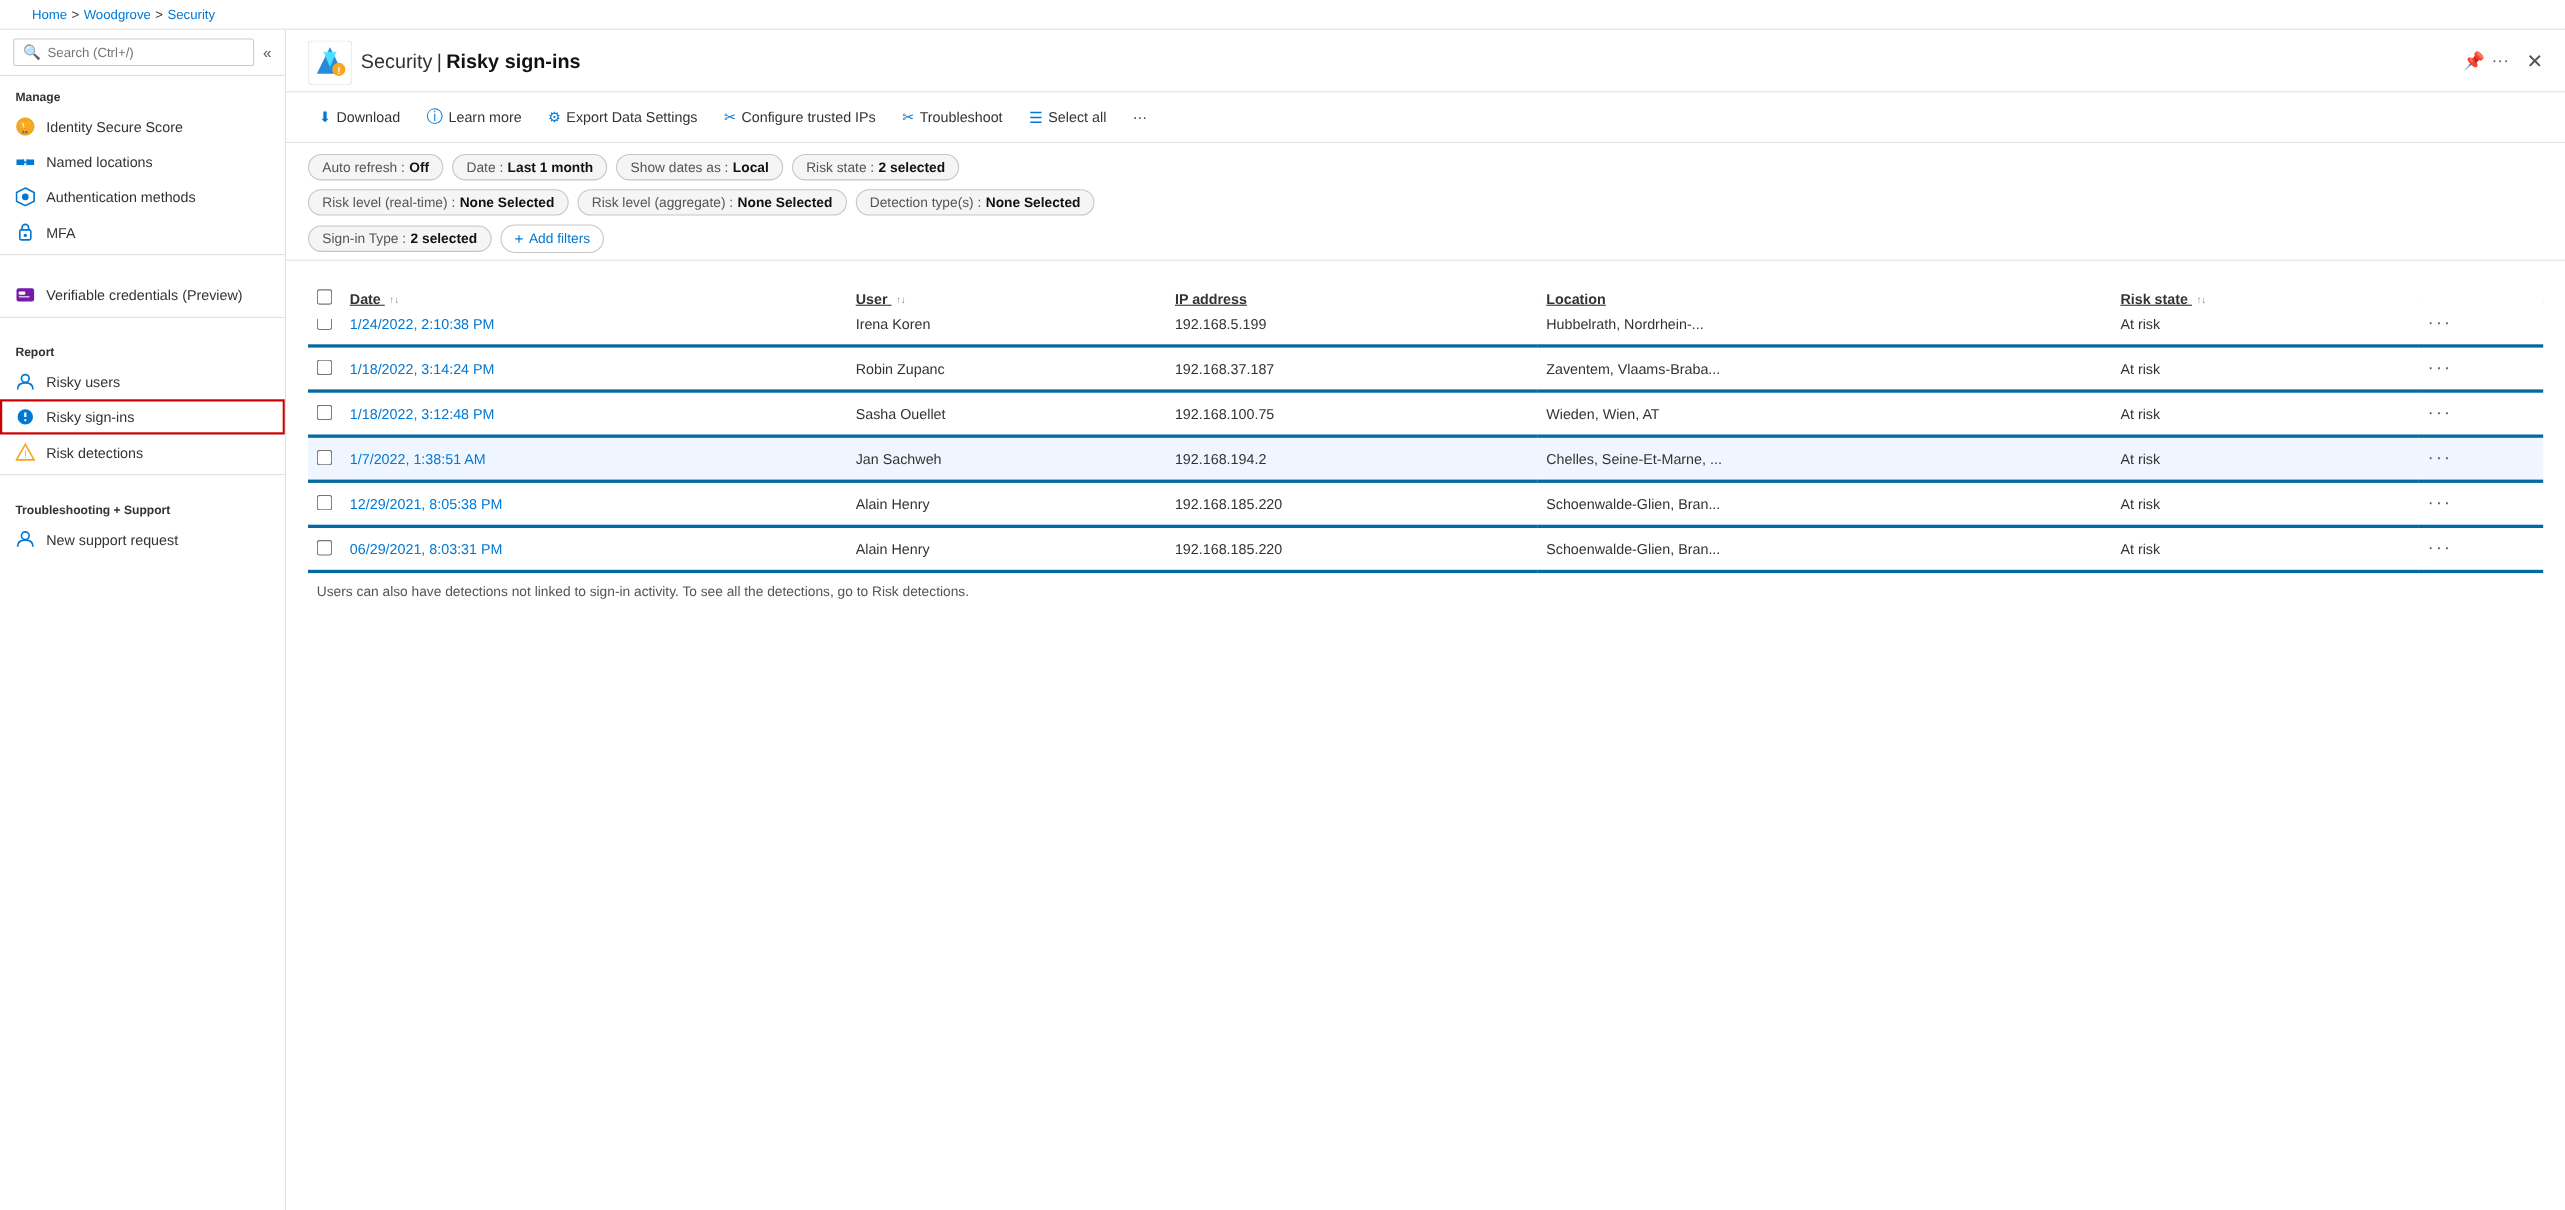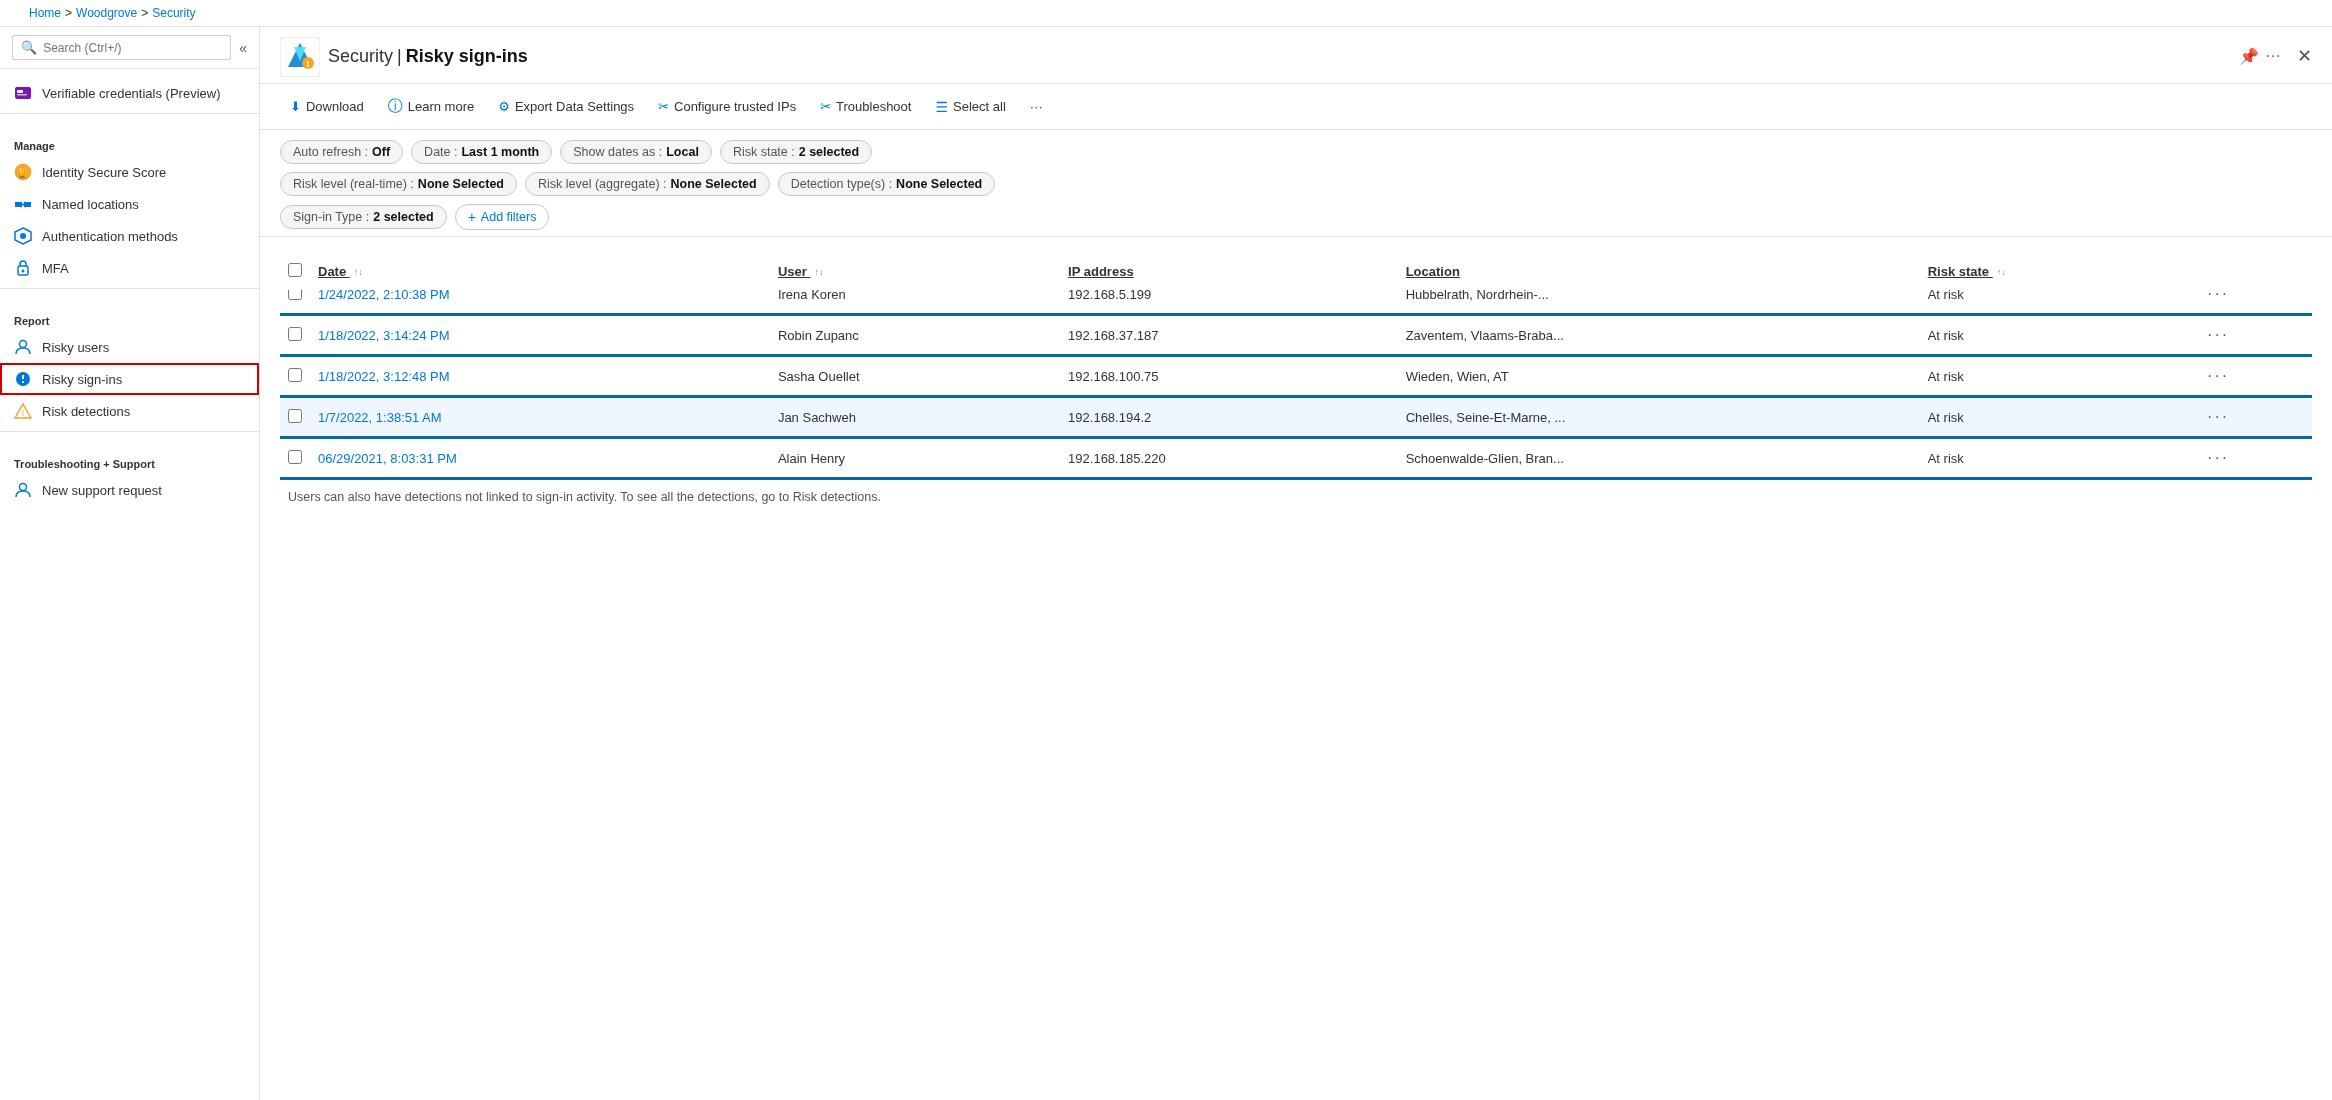--- a/index.html
+++ b/index.html
@@ -101,34 +101,20 @@
         <div class="search-box">
           <span style="color:#666; font-size:13px;">🔍</span>
           <input type="text" placeholder="Search (Ctrl+/)" style="">
         </div>
         <span class="collapse-btn">«</span>
       </div>
 
       <div class="sidebar-scroll">
 
         <div class="sidebar-section">
-          <div class="sidebar-item">
-            <span class="icon">
-              <svg width="18" height="18" viewBox="0 0 18 18">
-                  <rect x="1" y="3" width="16" height="12" rx="2" fill="#7719aa"></rect>
-                  <rect x="3" y="6" width="6" height="3" rx="1" fill="#fff"></rect>
-                  <rect x="3" y="10" width="10" height="1.5" rx="0.75" fill="#fff" opacity="0.7"></rect>
-                </svg>
-            </span>
-            <span>Verifiable credentials (Preview)</span>
-          </div>
-          <div class="sidebar-divider"></div>
-        </div>
-
-        <div class="sidebar-section">
           <div class="sidebar-section-title">Manage</div>
           <div class="sidebar-item">
             <span class="icon">
               <svg width="18" height="18" viewBox="0 0 18 18">
                   <circle cx="9" cy="9" r="8" fill="#f5a623" stroke="#e09412" stroke-width="0.5"></circle>
                   <text x="9" y="13" text-anchor="middle" font-size="10" fill="#fff">🏆</text>
                 </svg>
             </span>
             <span>Identity Secure Score</span>
           </div>
@@ -155,20 +141,34 @@
           </div>
           <div class="sidebar-item">
             <span class="icon">
               <svg width="18" height="18" viewBox="0 0 18 18">
                   <rect x="4" y="7" width="10" height="9" rx="1.5" fill="none" stroke="#0078d4" stroke-width="1.5"></rect>
                   <path d="M6 7V5a3 3 0 1 1 6 0v2" fill="none" stroke="#0078d4" stroke-width="1.5"></path>
                   <circle cx="9" cy="12" r="1.5" fill="#0078d4"></circle>
                 </svg>
             </span>
             <span>MFA</span>
+          </div>
+          <div class="sidebar-divider"></div>
+        </div>
+
+        <div class="sidebar-section">
+          <div class="sidebar-item">
+            <span class="icon">
+              <svg width="18" height="18" viewBox="0 0 18 18">
+                  <rect x="1" y="3" width="16" height="12" rx="2" fill="#7719aa"></rect>
+                  <rect x="3" y="6" width="6" height="3" rx="1" fill="#fff"></rect>
+                  <rect x="3" y="10" width="10" height="1.5" rx="0.75" fill="#fff" opacity="0.7"></rect>
+                </svg>
+            </span>
+            <span>Verifiable credentials (Preview)</span>
           </div>
           <div class="sidebar-divider"></div>
         </div>
 
         <div class="sidebar-section">
           <div class="sidebar-section-title">Report</div>
           <div class="sidebar-item">
             <span class="icon">
               <svg width="18" height="18" viewBox="0 0 18 18">
                   <circle cx="9" cy="6" r="3.5" fill="none" stroke="#0078d4" stroke-width="1.5"></circle>
@@ -387,20 +387,31 @@
       <td>Jan Sachweh</td>
       <td>192.168.194.2</td>
       <td>Chelles, Seine-Et-Marne, ...</td>
       <td>At risk</td>
       <td><span class="row-more">···</span></td>
     </tr>
               <tr>
       <td class="checkbox-cell">
         <input type="checkbox" style="">
       </td>
+      <td class="date-cell">12/29/2021, 8:05:38 PM</td>
+      <td>Alain Henry</td>
+      <td>192.168.185.220</td>
+      <td>Schoenwalde-Glien, Bran...</td>
+      <td>At risk</td>
+      <td><span class="row-more">···</span></td>
+    </tr>
+              <tr>
+      <td class="checkbox-cell">
+        <input type="checkbox" style="">
+      </td>
       <td class="date-cell">06/29/2021, 8:03:31 PM</td>
       <td>Alain Henry</td>
       <td>192.168.185.220</td>
       <td>Schoenwalde-Glien, Bran...</td>
       <td>At risk</td>
       <td><span class="row-more">···</span></td>
     </tr>
             </tbody>
         </table>
         <div class="table-note">Users can also have detections not linked to sign-in activity. To see all the detections, go to Risk detections.</div>

